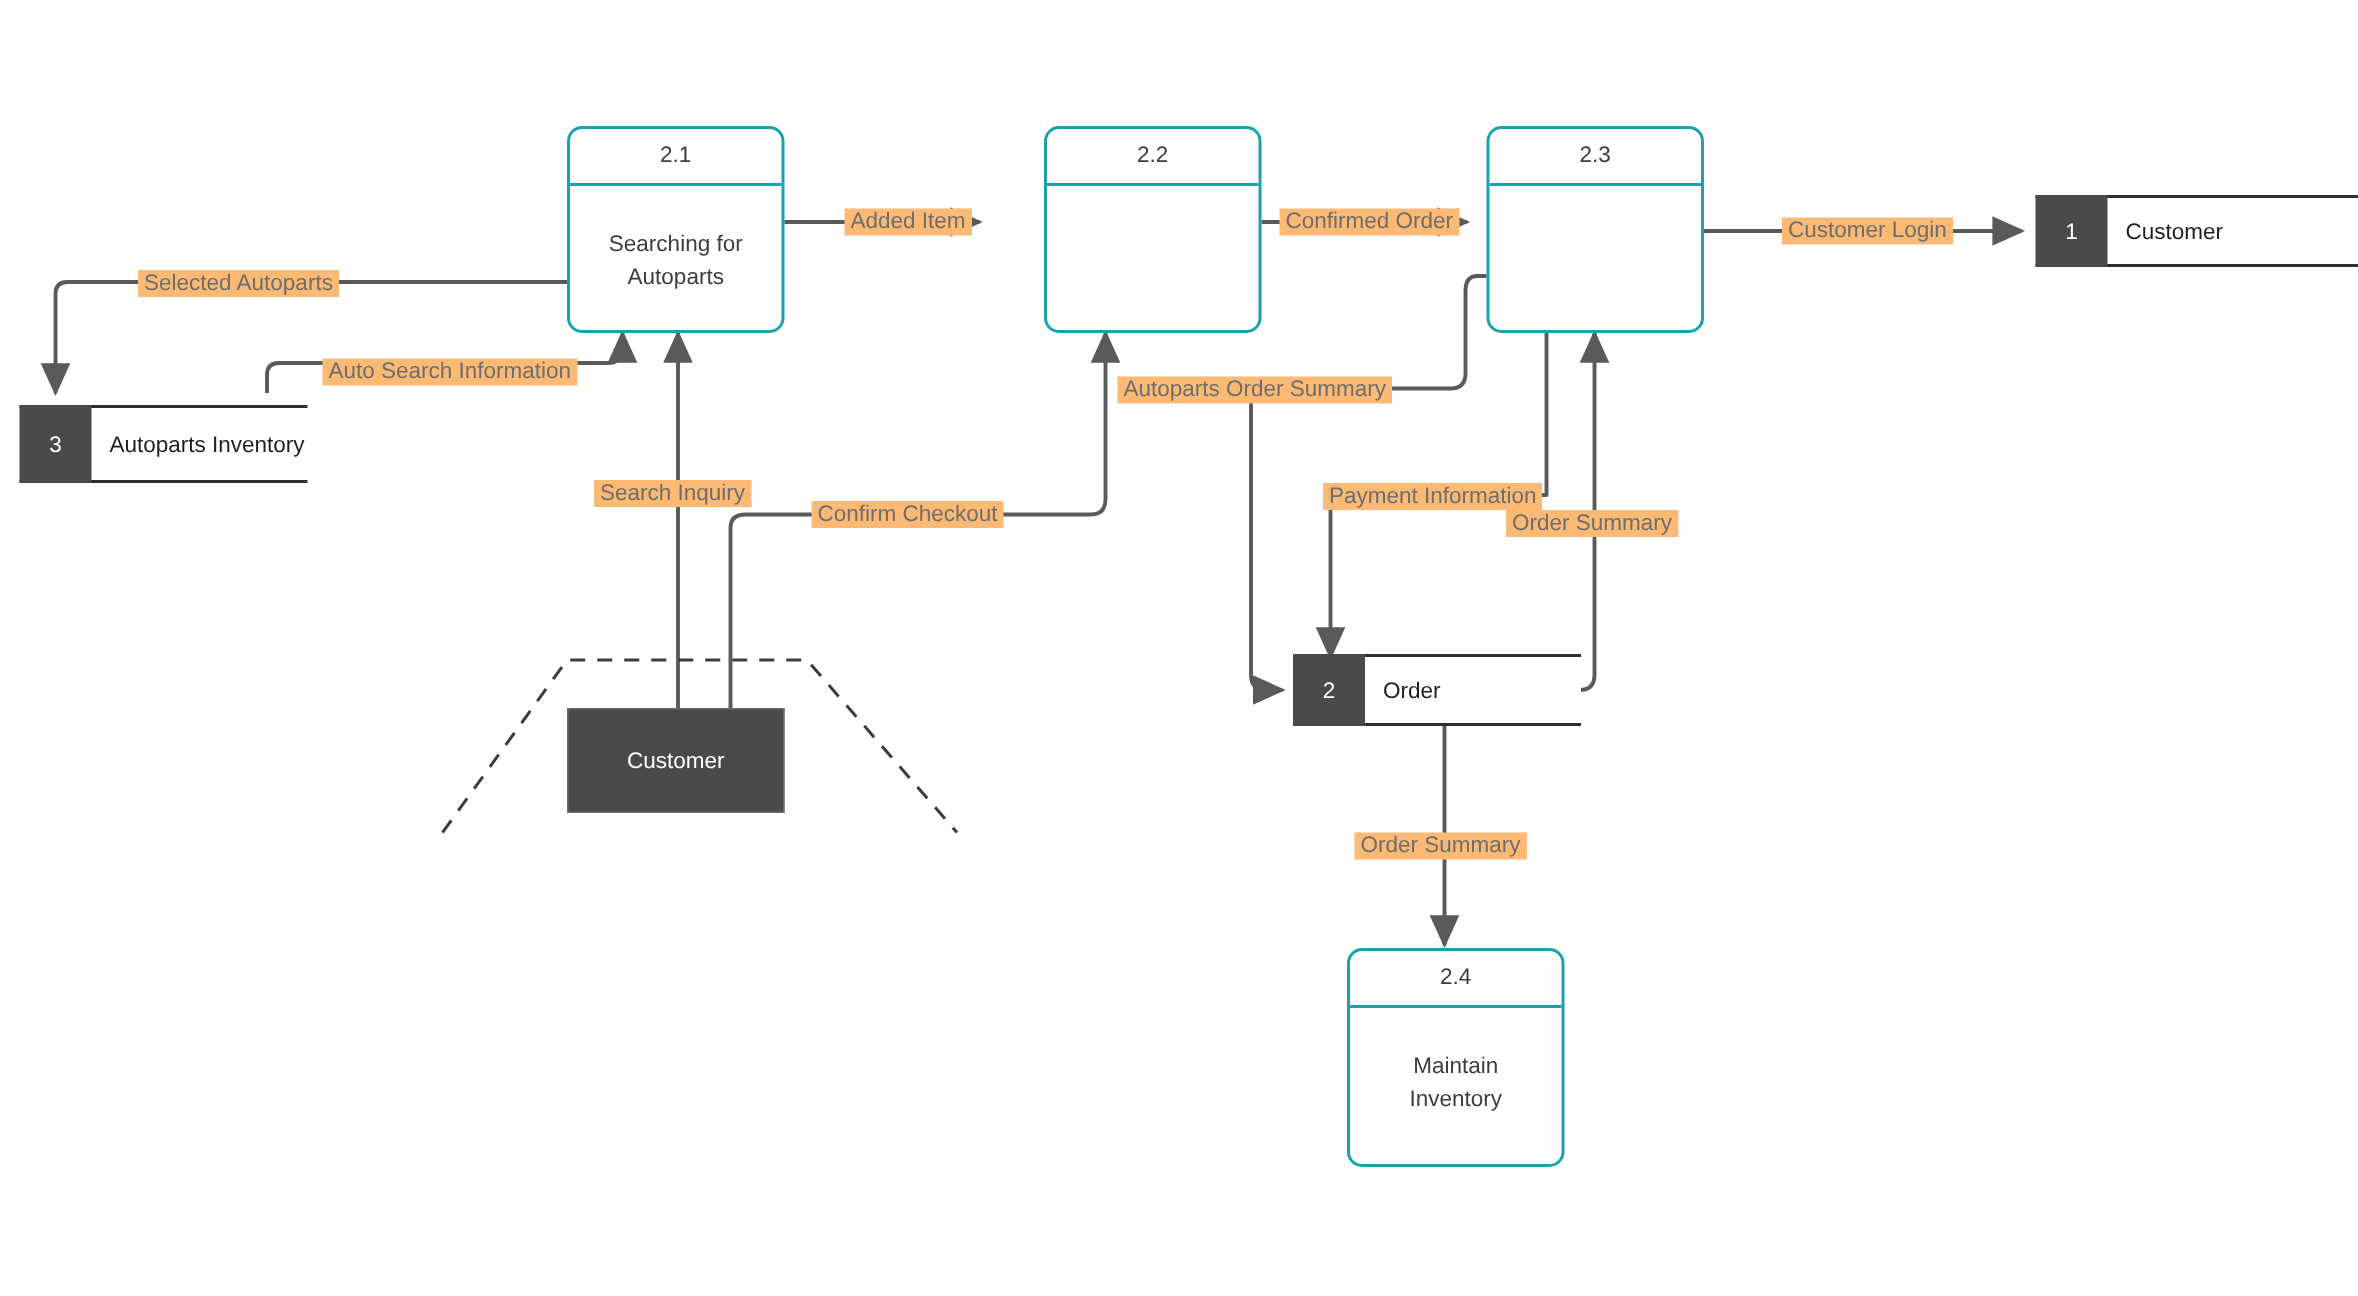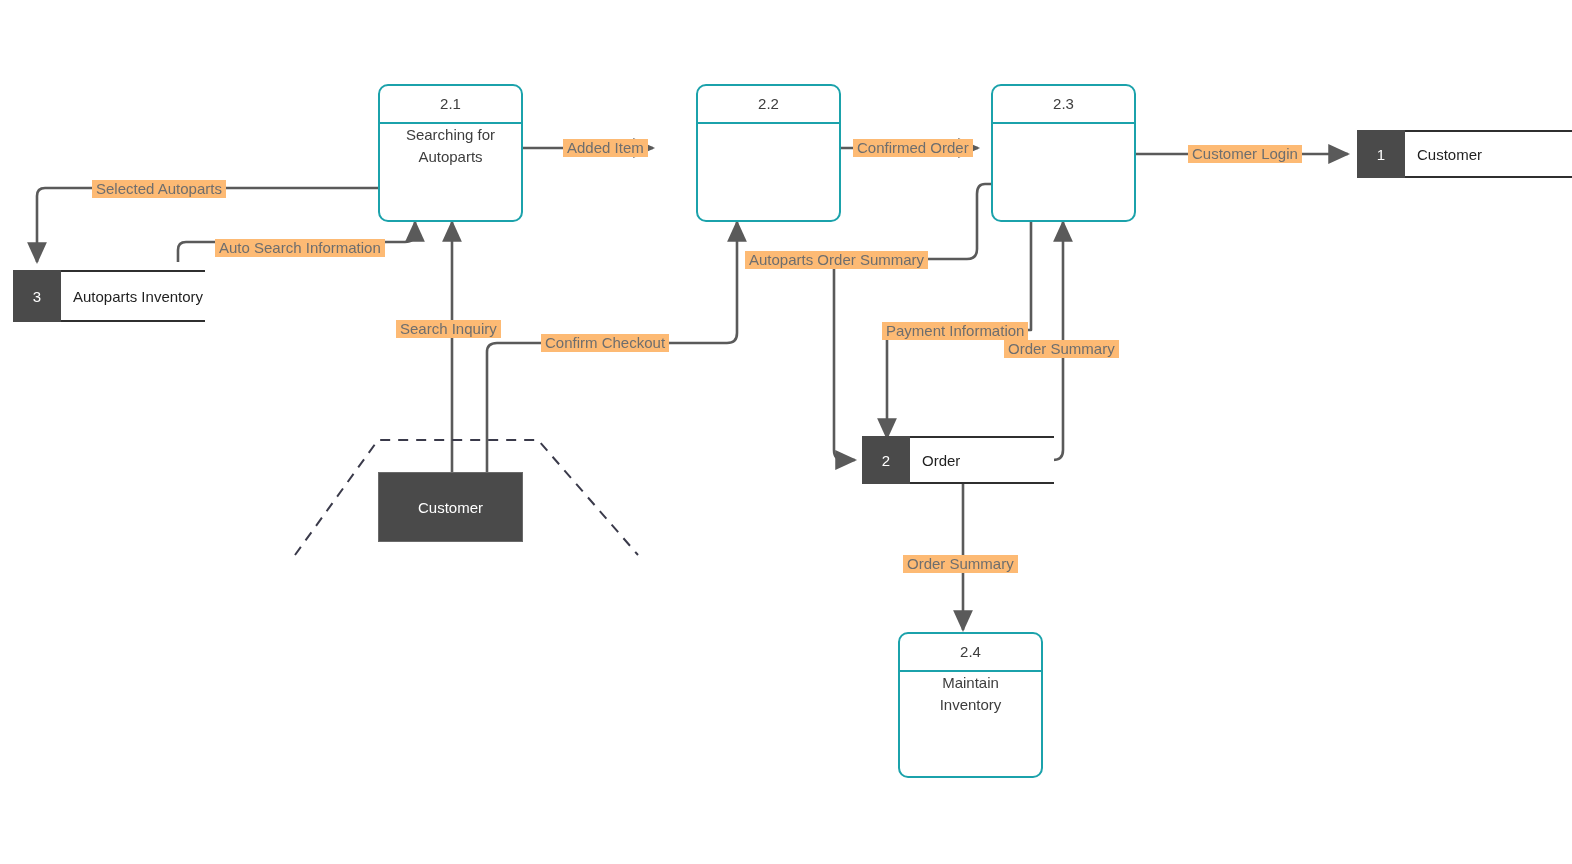--- a/index.html
+++ b/index.html
@@ -36,21 +36,21 @@
   }
   .process .pnum {
     height: 36px;
     line-height: 36px;
     text-align: center;
     font-size: 15px;
     color: #3d3d3d;
     border-bottom: 2px solid #1ba2ab;
   }
   .process .pname {
-    padding-top: 0;
+    padding-top: 28px;
     text-align: center;
     font-size: 15px;
     line-height: 22px;
     color: #3d3d3d;
     white-space: pre-line;
   }
 
   
   .store {
     position: absolute;

